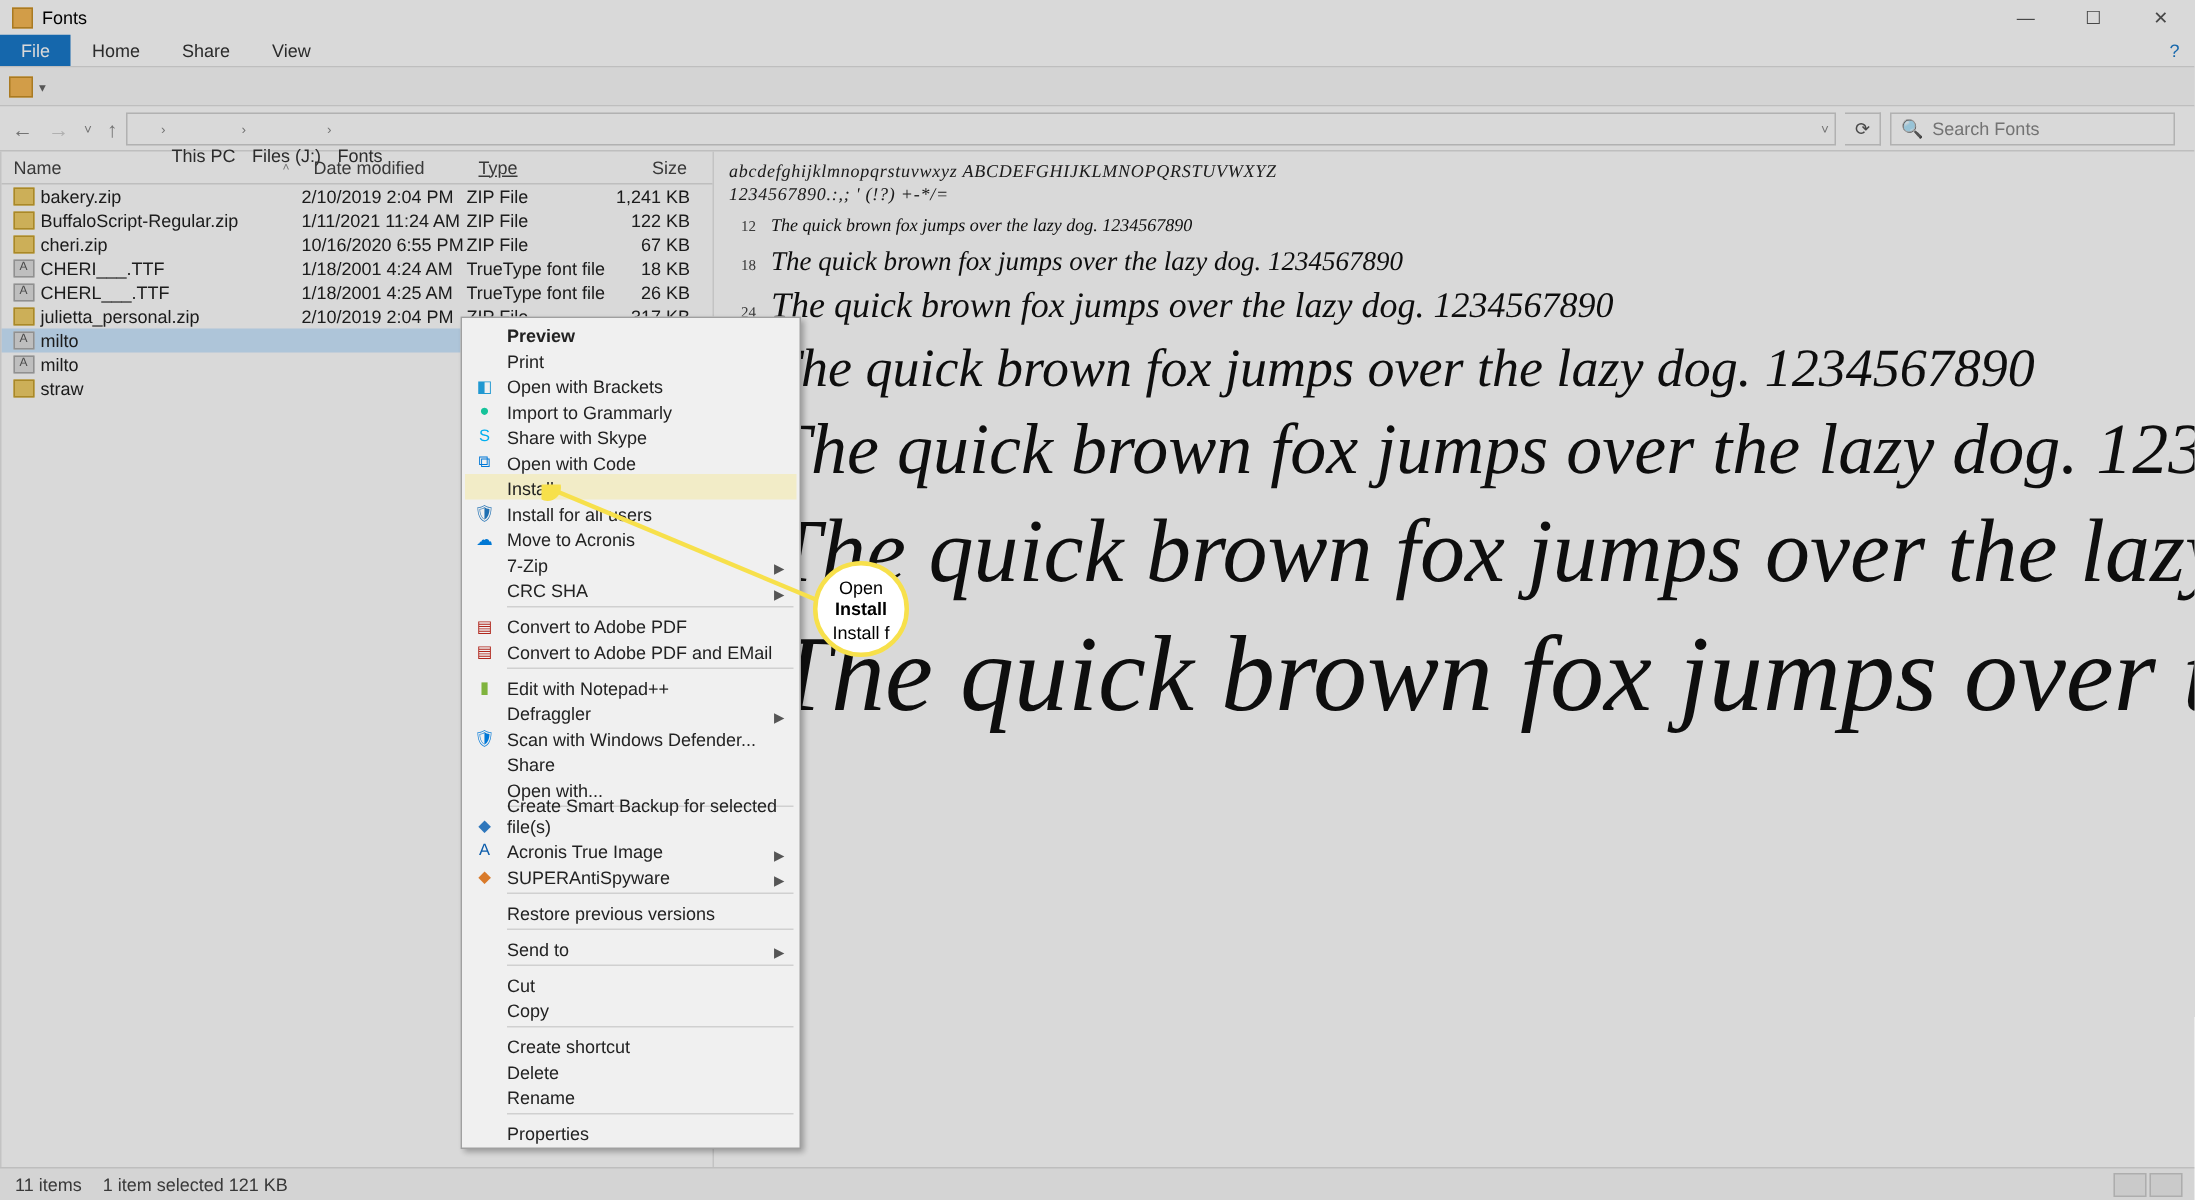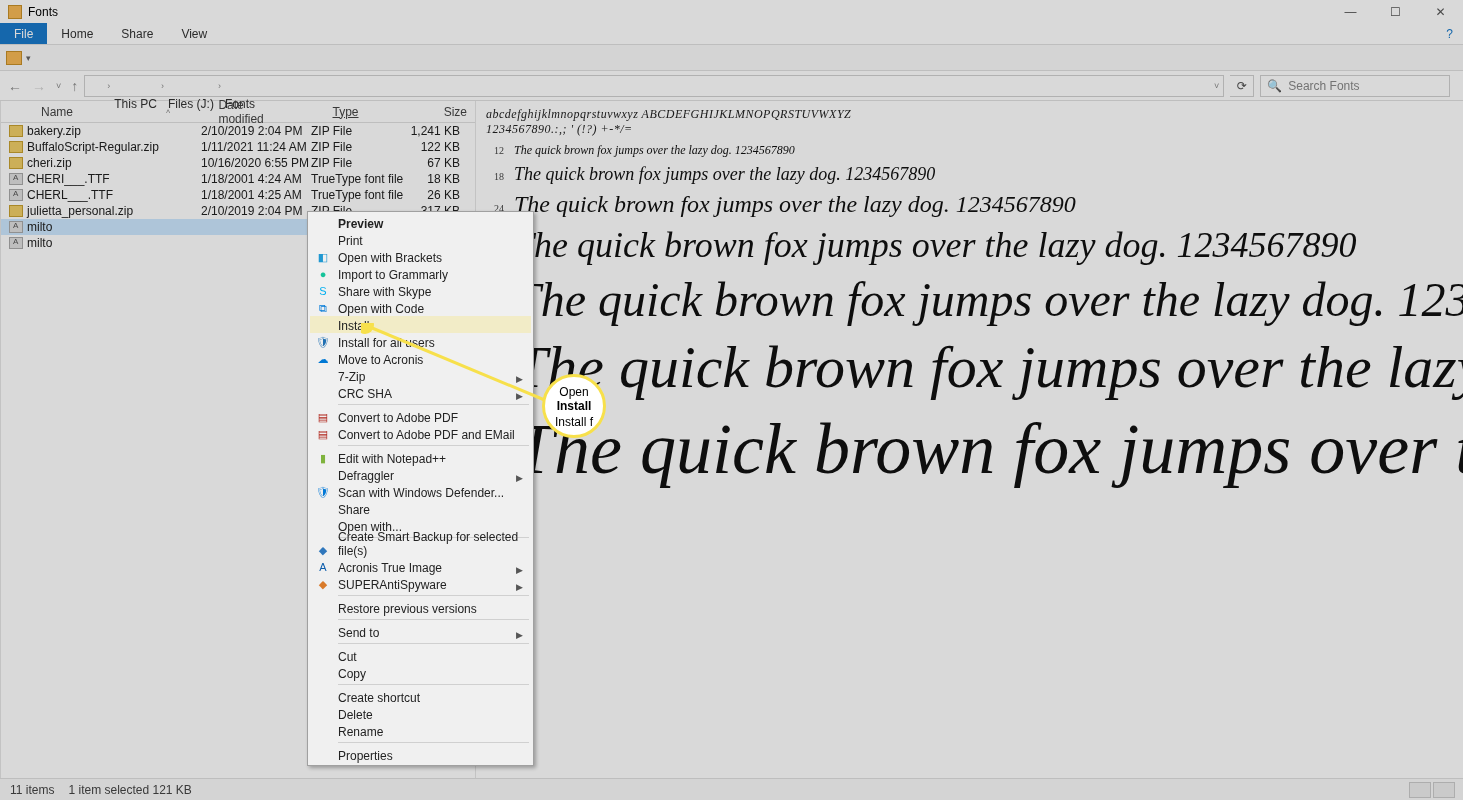--- a/index.html
+++ b/index.html
@@ -30,21 +30,21 @@
 .search-box .sicon { color: #888; }
 
 .main { display: flex; height: 694px; }
 .sidebar { width: 240px; border-right: 1px solid #e5e5e5; overflow-y: auto; padding-top: 4px; position: relative; }
 .tree-item { display: flex; align-items: center; height: 18px; padding-right: 4px; white-space: nowrap; font-size: 12px; color: #222; }
 .tree-item.selected { background: #cde8ff; }
 
 .files { flex: 1; display: flex; }
 .list { width: 475px; border-right: 1px solid #e5e5e5; }
 .cols { display: flex; height: 22px; border-bottom: 1px solid #e0e0e0; color: #444; align-items: center; }
-.cols .col { padding: 0 8px; margin-left: 32px; }
+.cols .col { padding: 0 8px; }
 .col-name { width: 200px; display: flex; align-items: center; gap: 4px; }
 .col-date { width: 110px; }
 .col-type { width: 95px; text-decoration: underline; }
 .col-size { width: 60px; text-align: right; }
 .row { display: flex; height: 16px; align-items: center; color: #222; font-size: 12px; }
 .row.selected { background: #cde8ff; }
 .row .cname { width: 200px; padding-left: 8px; display: flex; align-items: center; gap: 4px; overflow: hidden; }
 .row .cdate { width: 110px; }
 .row .ctype { width: 95px; }
 .row .csize { width: 60px; text-align: right; padding-right: 6px; }
@@ -245,20 +245,29 @@
           </div>
           <div class="row">
             <span class="cname">
               <span class="ficon ttf"></span>
               <span>milto</span>
             </span>
             <span class="cdate"></span>
             <span class="ctype">TrueType font file</span>
             <span class="csize">186 KB</span>
           </div>
+          <div class="row">
+            <span class="cname">
+              <span class="ficon zip"></span>
+              <span>straw</span>
+            </span>
+            <span class="cdate"></span>
+            <span class="ctype">ZIP File</span>
+            <span class="csize">1,075 KB</span>
+          </div>
         </div>
     </div>
     <div class="preview">
       <div class="glyphs" style="font-style:italic">abcdefghijklmnopqrstuvwxyz ABCDEFGHIJKLMNOPQRSTUVWXYZ</div>
       <div class="glyphs" style="font-style:italic">1234567890.:,; ' (!?) +-*/=</div>
       <div id="samples">
           <div class="sample-row">
             <span class="sz">12</span>
             <span class="txt" style="font-size:12px;font-style:italic">The quick brown fox jumps over the lazy dog. 1234567890</span>
           </div>

